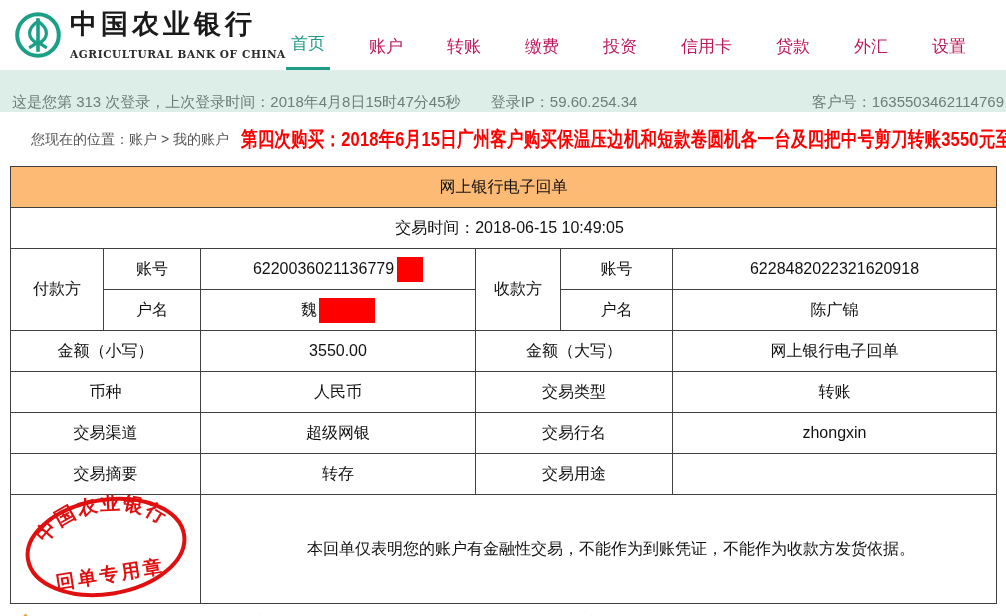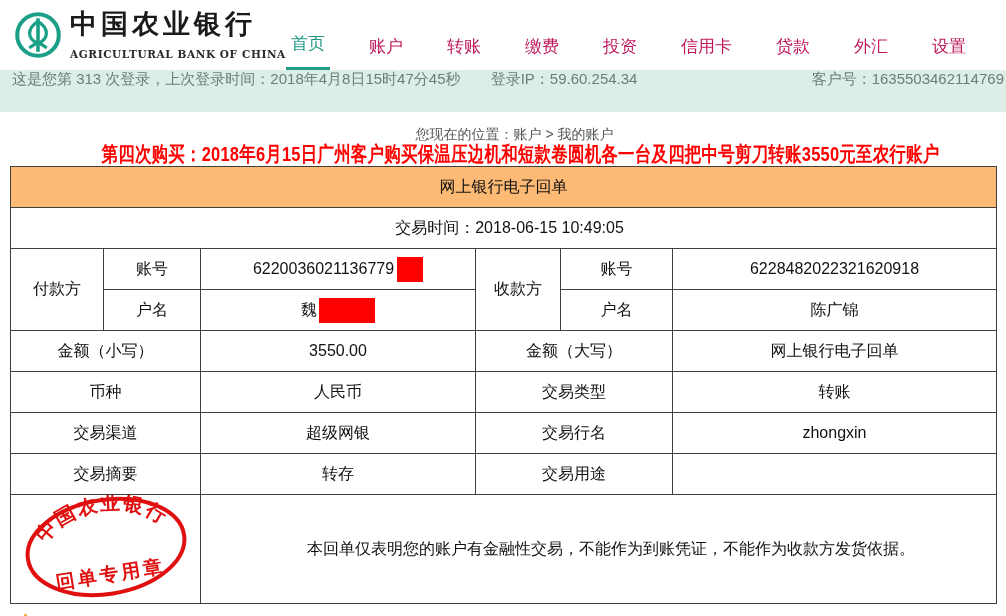--- a/index.html
+++ b/index.html
@@ -14,28 +14,28 @@
   .logo-cn { font-family:"DejaVu Serif","Liberation Serif",serif; font-weight:bold;
              font-size:27px; letter-spacing:4px; color:#1a1a1a; line-height:1.05; }
   .logo-en { font-family:"DejaVu Serif","Liberation Serif",serif; font-weight:bold;
              font-size:10.5px; letter-spacing:0.6px; color:#2b2b2b; margin-top:10px; }
   .nav { position:absolute; left:286px; right:0; top:0; height:70px;
          display:flex; gap:34px; align-items:flex-end; overflow:hidden; white-space:nowrap; }
   .nav-item { font-size:17px; color:#be185d; padding:24px 5px 12px; cursor:pointer; }
   .nav-item.active { color:#219a86; border-bottom:3px solid #219a86; }
 
   
-  .login-bar { height:42px; background:#ddeee8; display:flex; align-items:flex-start;
+  .login-bar { height:42px; background:#ddeee8; display:flex; align-items:flex-end;
                justify-content:space-between; padding:0 2px 0 12px;
                font-size:15px; color:#6d7d78; }
   .login-left span { margin-right:26px; }
   .login-left span:last-child { margin-right:0; }
 
   
-  .crumb-row { display:flex; align-items:center; margin:14px 0 0 23px; height:28px; overflow:visible;flex-direction:column; }
+  .crumb-row { display:flex; align-items:center; margin:14px 0 0 23px; height:28px; overflow:visible; }
   .crumb-bar { width:4px; height:18px; background:#219a86; margin-right:8px; }
   .crumb { font-size:14px; color:#555; white-space:nowrap; }
   .annotation { display:inline-block; margin-left:12px; font-size:16.5px; font-weight:bold;
                 color:#fe0000; white-space:nowrap; transform:scaleY(1.25);
                 transform-origin:0 60%; letter-spacing:0.2px; }
 
   
   table.receipt { width:986px; margin:12px 10px 0; border-collapse:collapse; table-layout:fixed; }
   table.receipt td { border:1px solid #3f3f3f; text-align:center; font-size:16px;
                      color:#111; height:41px; overflow:hidden; }

